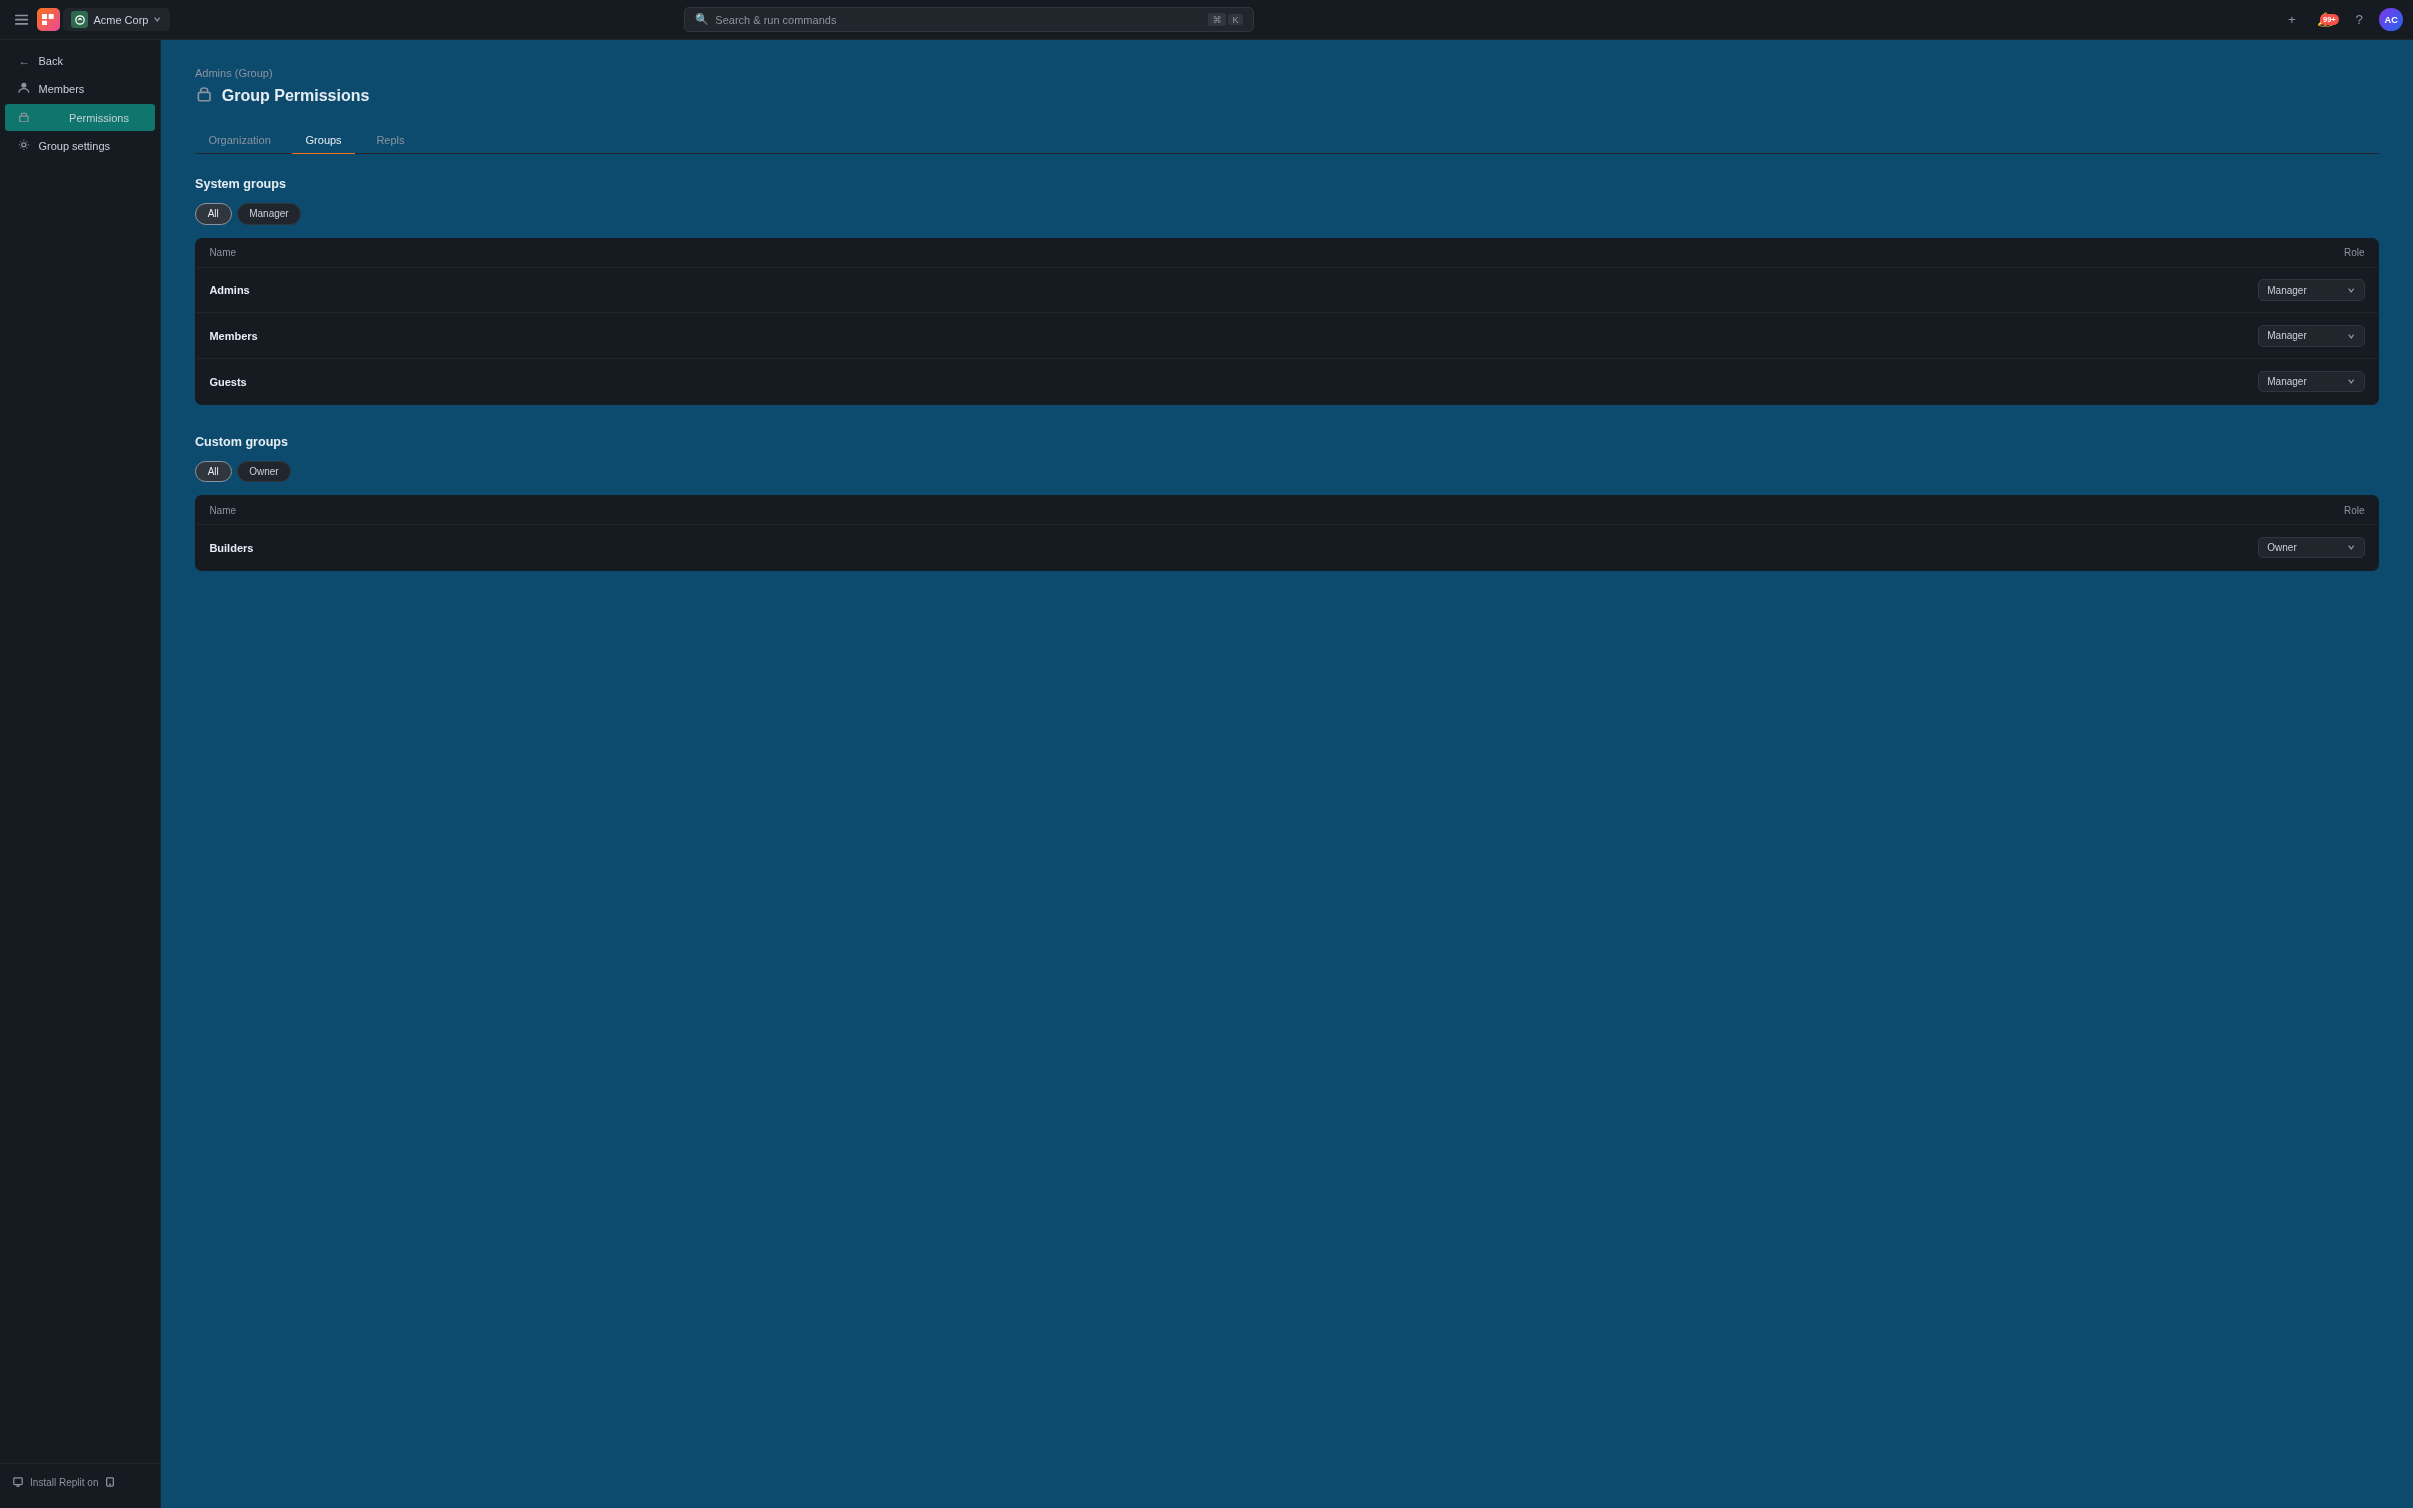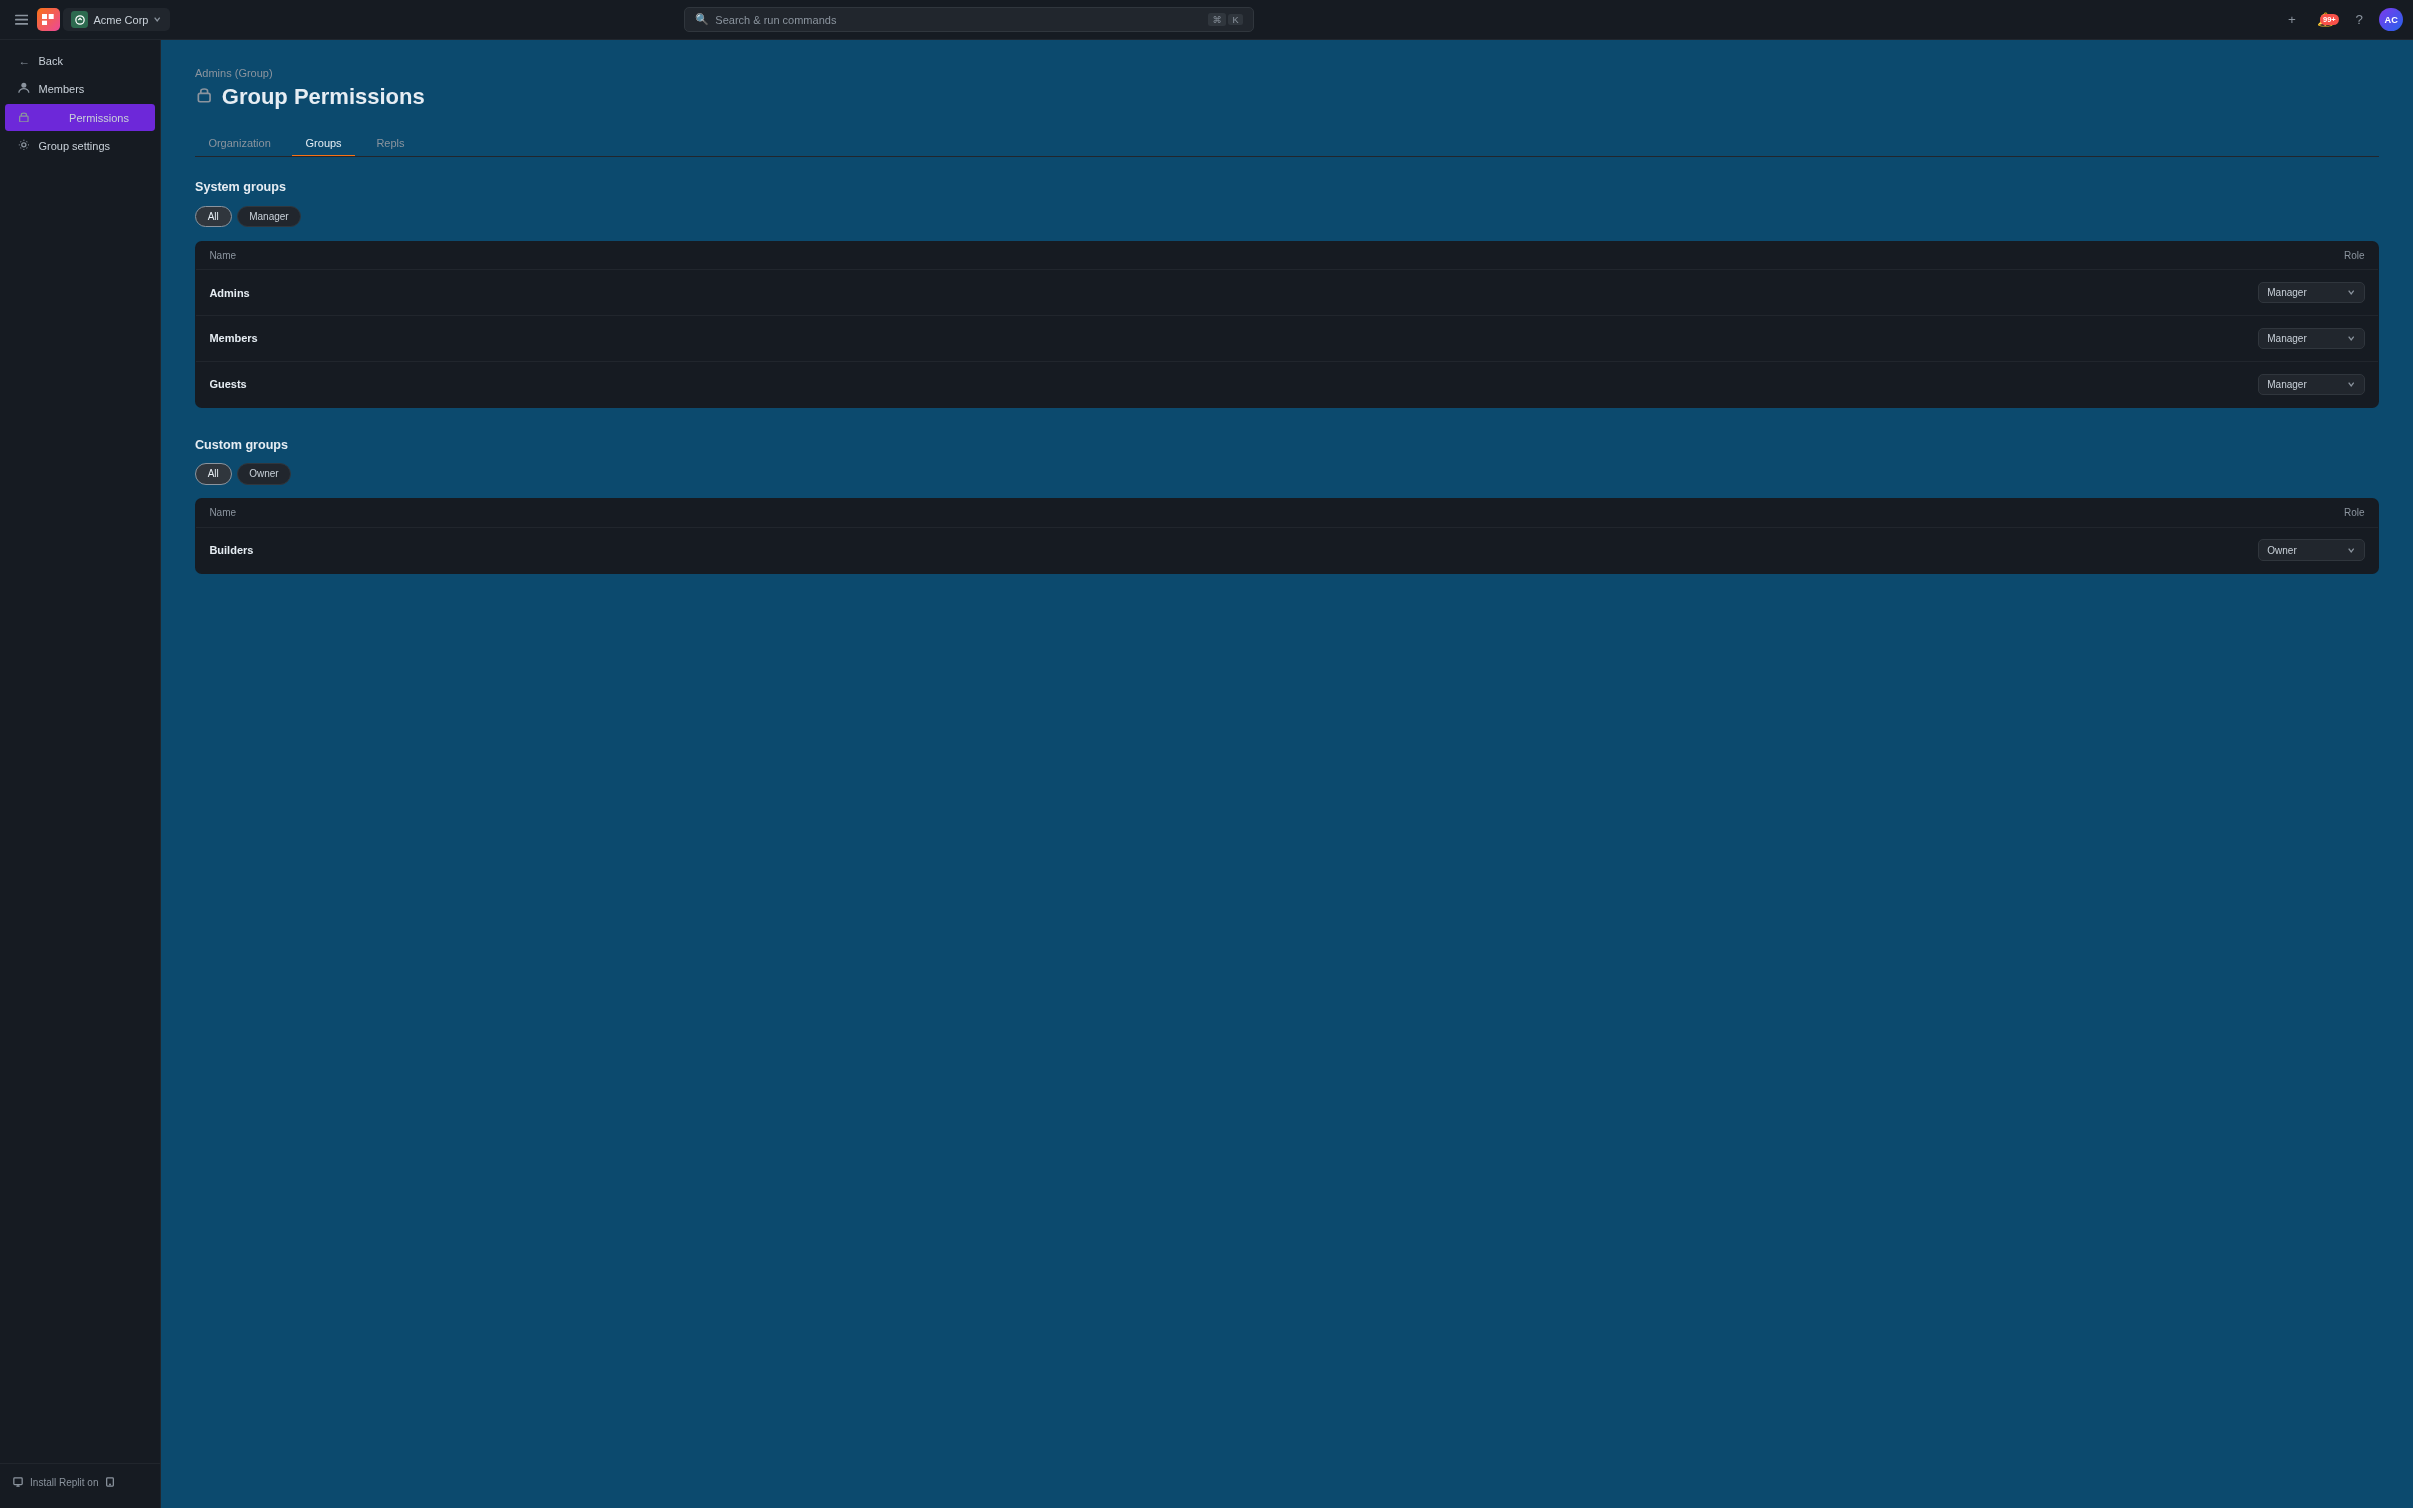--- a/index.html
+++ b/index.html
@@ -138,21 +138,21 @@
       display: flex;
       align-items: center;
       gap: 8.4px;
       padding: 6.7px 13.4px;
       cursor: pointer;
       color: #c9d1d9;
       font-size: 11px;
       border-radius: 3.4px;
       margin: 0.8px 5px;
     }
-    .sidebar-item.active { background: #6d28d9; gap: 39px; }
+    .sidebar-item.active { background: #0f766e; gap: 39px; }
     .sidebar-item-icon { color: #8b949e; font-size: 11.7px; }
     .sidebar-bottom {
       margin-top: auto;
       border-top: 0.8px solid #21262d;
       padding: 6.7px 0;
     }
     .install-bar {
       display: flex;
       align-items: center;
       gap: 6.7px;
@@ -171,21 +171,21 @@
     }
     .breadcrumb {
       font-size: 11px;
       color: #8b949e;
       margin-bottom: 5px;
     }
     .page-title {
       display: flex;
       align-items: center;
       gap: 8.4px;
-      font-size: 22px;
+      font-size: 16px;
       font-weight: 700;
       color: #e6edf3;
       margin-bottom: 20px;
     }
     .page-title-icon { color: #8b949e; font-size: 18.4px; }
 
     
     .tabs {
       display: flex;
       border-bottom: 0.8px solid #21262d;

